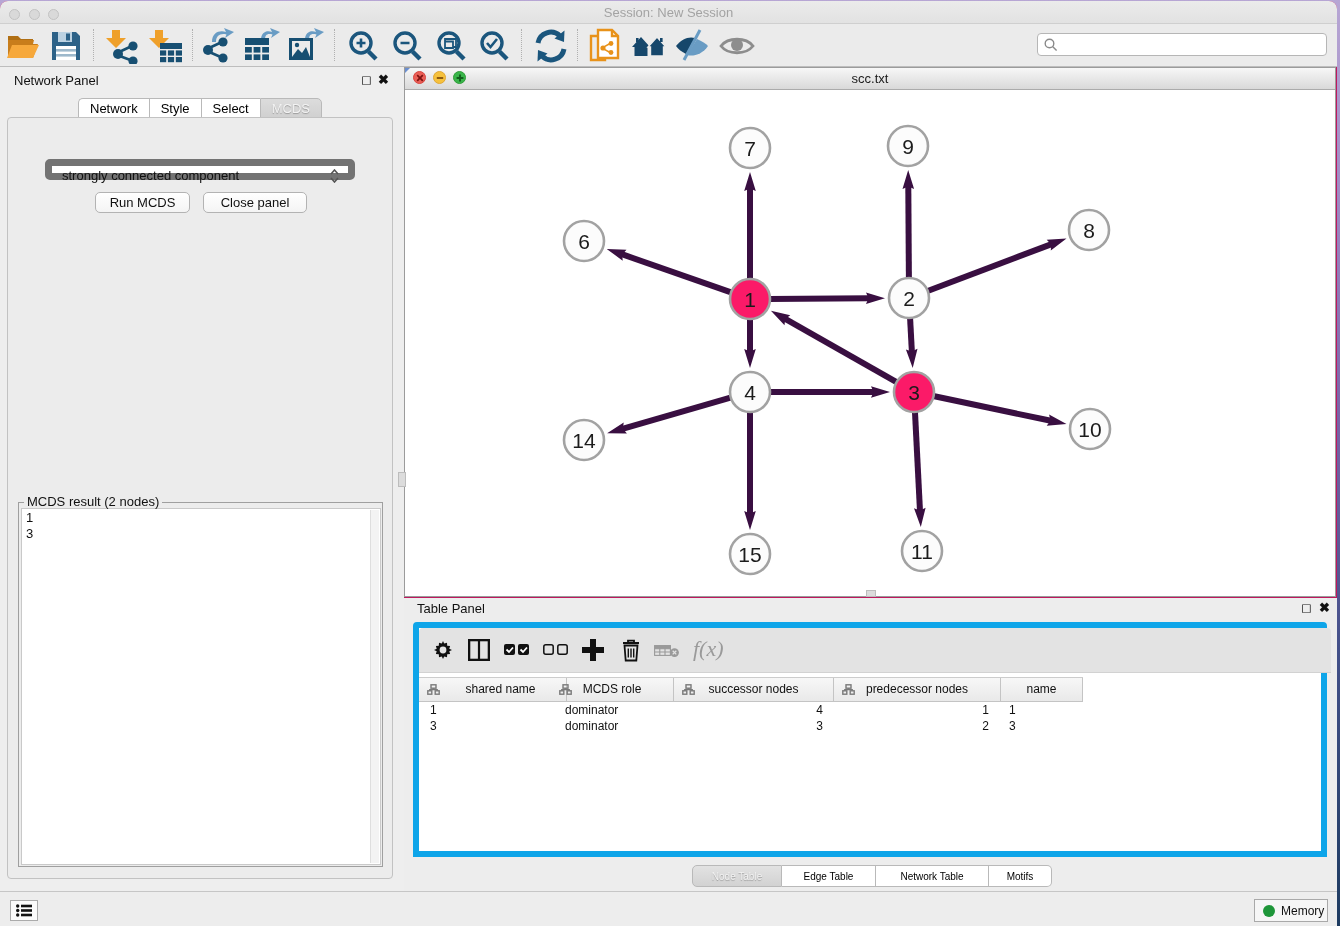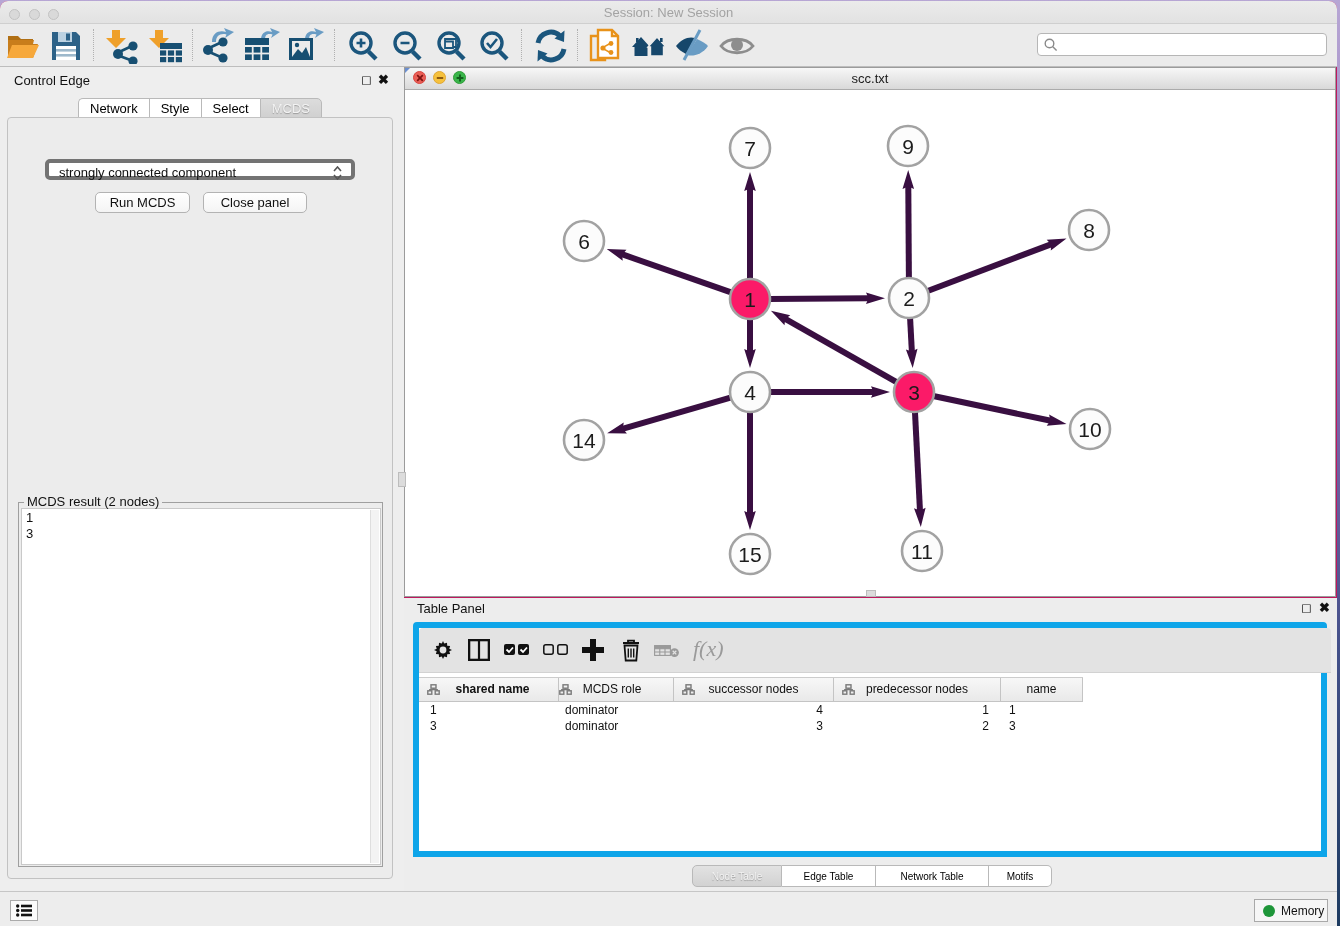--- a/index.html
+++ b/index.html
@@ -30,21 +30,21 @@
 .tabrow{position:absolute;display:flex;}
 .tab{height:19px;line-height:19px;font-size:13px;text-align:center;background:#fff;
  border:1px solid #b9b9b9;border-right:none;padding:0 11px;color:#000;}
 .tab.first{border-radius:5px 0 0 0;}
 .tab.sel{background:linear-gradient(#dcdcdc,#d0d0d0);border-radius:0 5px 0 0;
  border-right:1px solid #b9b9b9;color:#f3f3f3;text-shadow:0 1px 1px #9a9a9a;}
 #cp-body{position:absolute;left:7px;top:50px;width:384px;height:760px;
  background:#ececec;border:1px solid #c2c2c2;border-radius:4px;}
 #opt-label{position:absolute;left:0;top:20px;width:384px;text-align:center;font-size:13px;color:#111;}
 #combo{position:absolute;left:37px;top:41px;width:310px;height:21px;background:#fff;
- border:4px solid #737373;border-radius:5px;box-sizing:border-box;font-size:13px;color:#111;}
+ border:7px solid #737373;border-radius:5px;box-sizing:border-box;font-size:13px;color:#111;}
 #combo span{position:absolute;left:10px;top:2px;}
 .btn{position:absolute;height:21px;background:linear-gradient(#ffffff,#f4f4f4);
  border:1px solid #b3b3b3;border-radius:5px;box-sizing:border-box;
  font-size:13px;color:#111;text-align:center;line-height:19px;}
 #fieldset{position:absolute;left:10px;top:377px;width:366px;height:373px;}
 #fs-border{position:absolute;left:0;top:7px;width:363px;height:363px;border:1px solid #9f9f9f;}
 #fs-legend{position:absolute;left:6px;top:0px;background:#ececec;padding:0 3px;font-size:13px;line-height:13px;color:#111;z-index:2;}
 #fs-inner{position:absolute;left:3px;top:13px;width:358px;height:355px;background:#fff;
  border:1px solid #c9c9c9;font-size:13px;color:#111;}
 #fs-scroll{position:absolute;right:1px;top:1px;width:8px;height:353px;background:#f3f3f3;
@@ -221,21 +221,21 @@
     </svg>
     <div id="searchbox">
       <svg width="14" height="14" viewBox="0 0 14 14" style="position:absolute;left:6px;top:4px;">
         <circle cx="5.5" cy="5.5" r="4.3" fill="none" stroke="#8a8a8a" stroke-width="1.4"></circle>
         <line x1="8.8" y1="8.8" x2="12.6" y2="12.6" stroke="#8a8a8a" stroke-width="1.4"></line>
       </svg>
     </div>
   </div>
 
   <div id="cp">
-    <div id="cp-title">Control Edge</div>
+    <div id="cp-title">Network Panel</div>
     <div class="wicon" style="left:361px;">◻</div>
     <div class="wicon" style="left:378px;font-weight:bold;">✖</div>
     <div class="tabrow" style="left:78px;top:31px;">
       <div class="tab first">Network</div>
       <div class="tab">Style</div>
       <div class="tab">Select</div>
       <div class="tab sel">MCDS</div>
     </div>
     <div id="cp-body">
       <div id="combo">
@@ -377,21 +377,21 @@
             <rect x="0.6" y="1.6" width="15.8" height="9.8"></rect>
             <path d="M0.6 4.8 h15.8 M5.8 1.6 v9.8 M11 1.6 v9.8 M0.6 8 h15.8"></path>
           </g>
           <rect x="0.6" y="1.6" width="15.8" height="3.2" fill="#9a9a9a"></rect>
           <circle cx="20.5" cy="8.6" r="4.4" fill="#9a9a9a"></circle>
           <path d="M18.7 6.8 l3.6 3.6 M22.3 6.8 l-3.6 3.6" stroke="#e3e3e3" stroke-width="1.3"></path>
         </svg>
         <div style="position:absolute;left:274px;top:8px;font-family:'Liberation Serif',serif;font-style:italic;font-size:22px;color:#9a9a9a;">f(x)</div>
       </div>
       <div id="thead">
-        <div class="th" style="left:8px;width:131px;font-weight:bold;">
+        <div class="th" style="left:16px;width:131px;">
             <span class="lbl">shared name</span>
           </div>
         <div class="th" style="left:132px;width:122px;">
             <span class="lbl">MCDS role</span>
           </div>
         <div class="th" style="left:255px;width:159px;">
             <span class="lbl">successor nodes</span>
           </div>
         <div class="th" style="left:415px;width:166px;">
             <span class="lbl">predecessor nodes</span>

